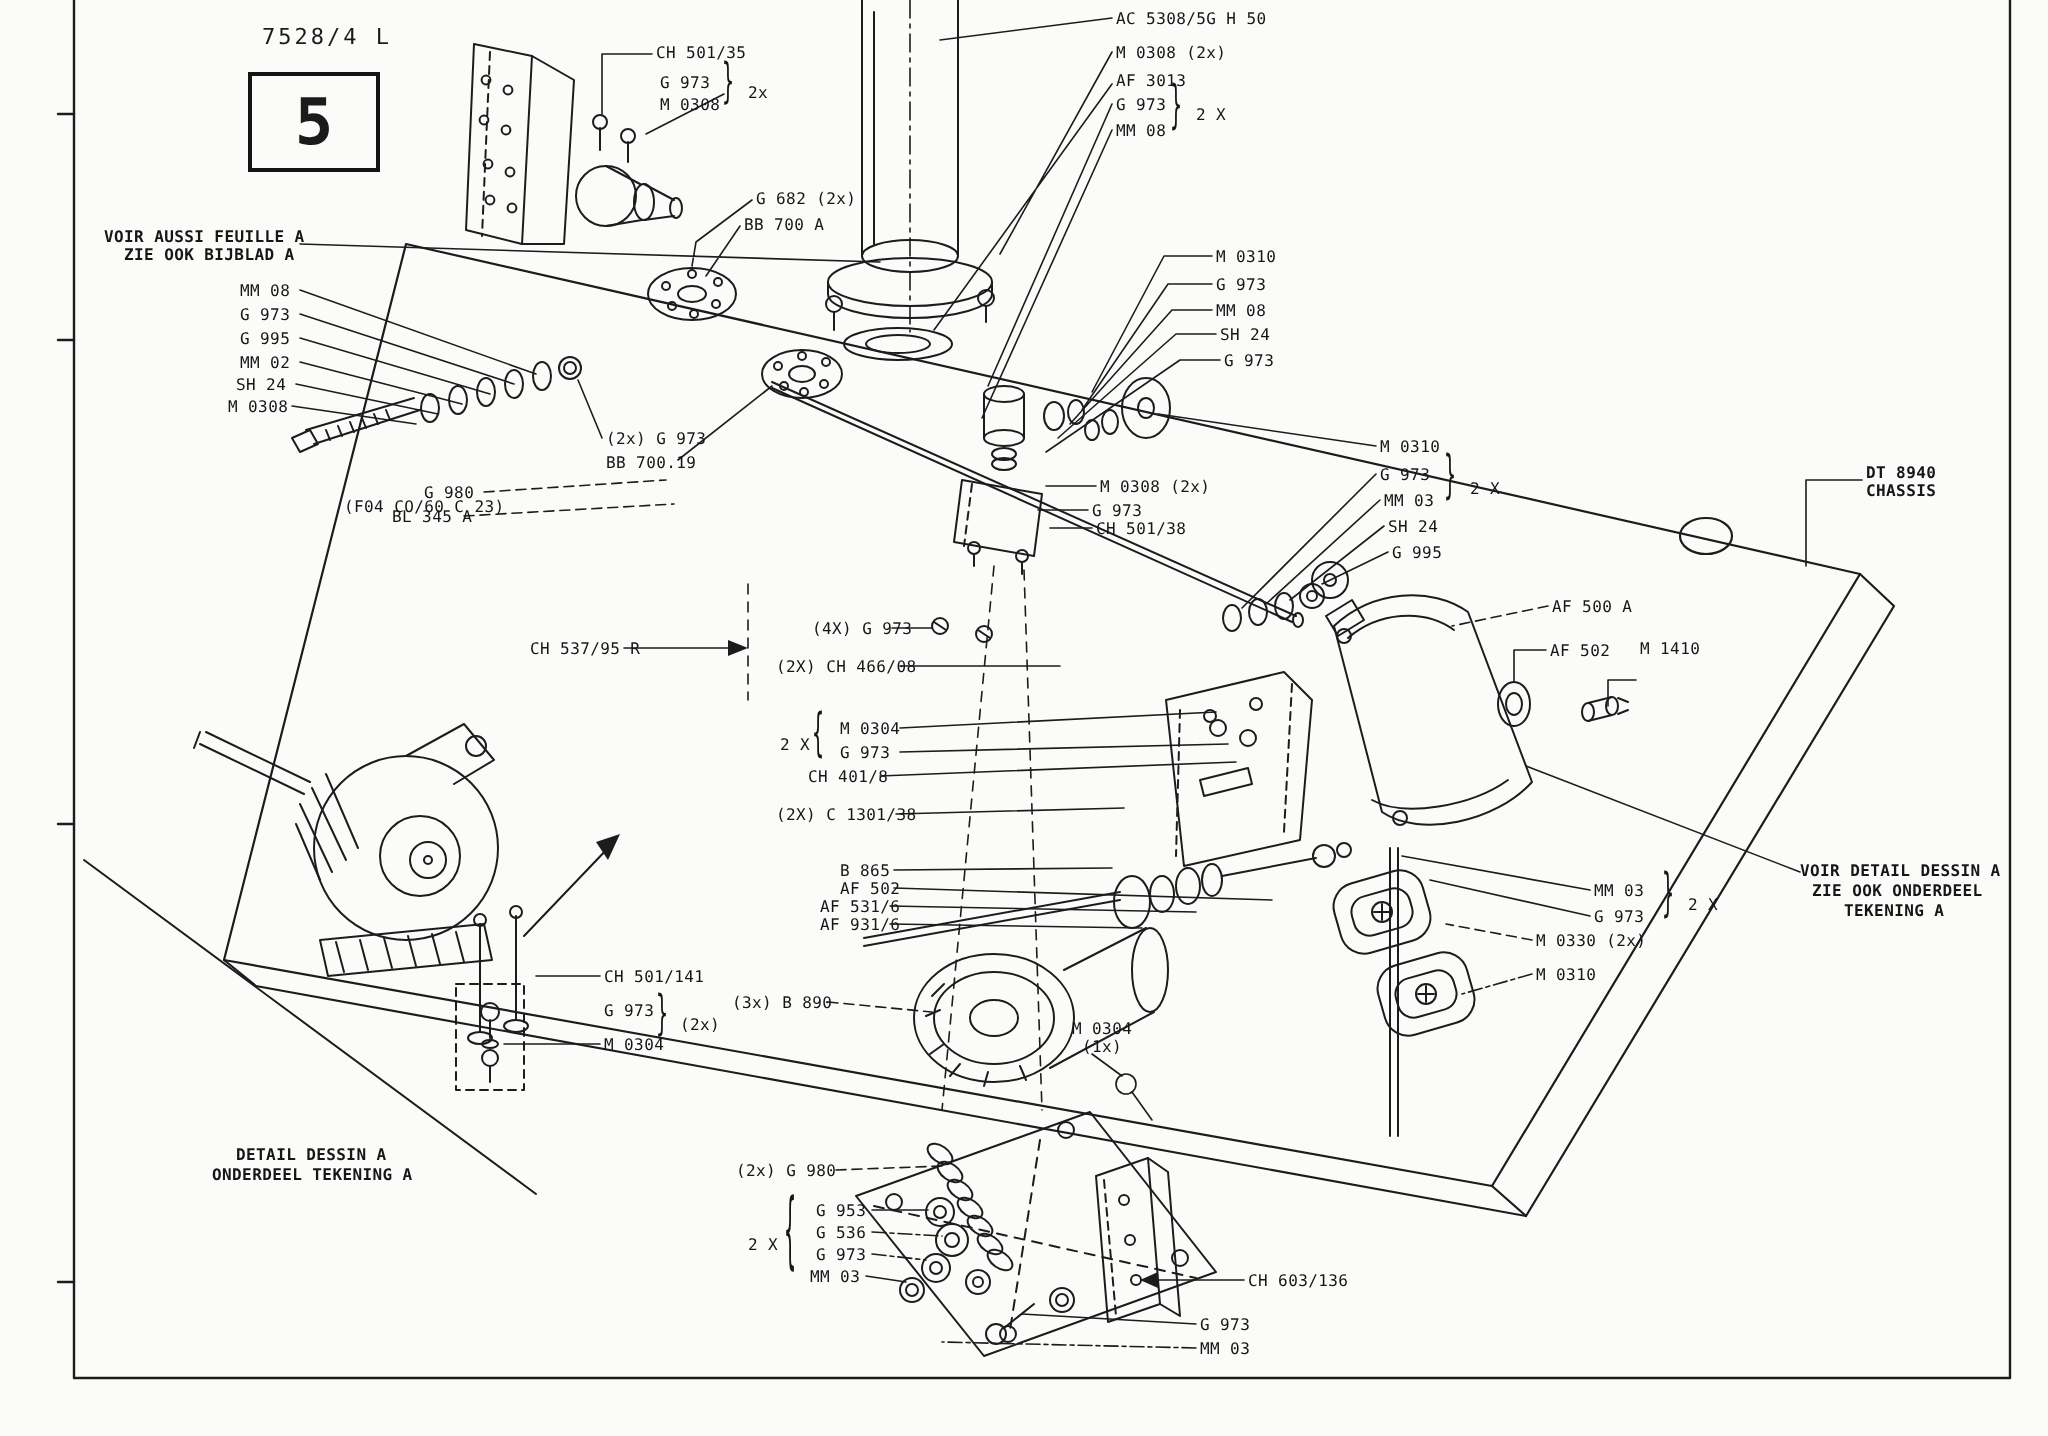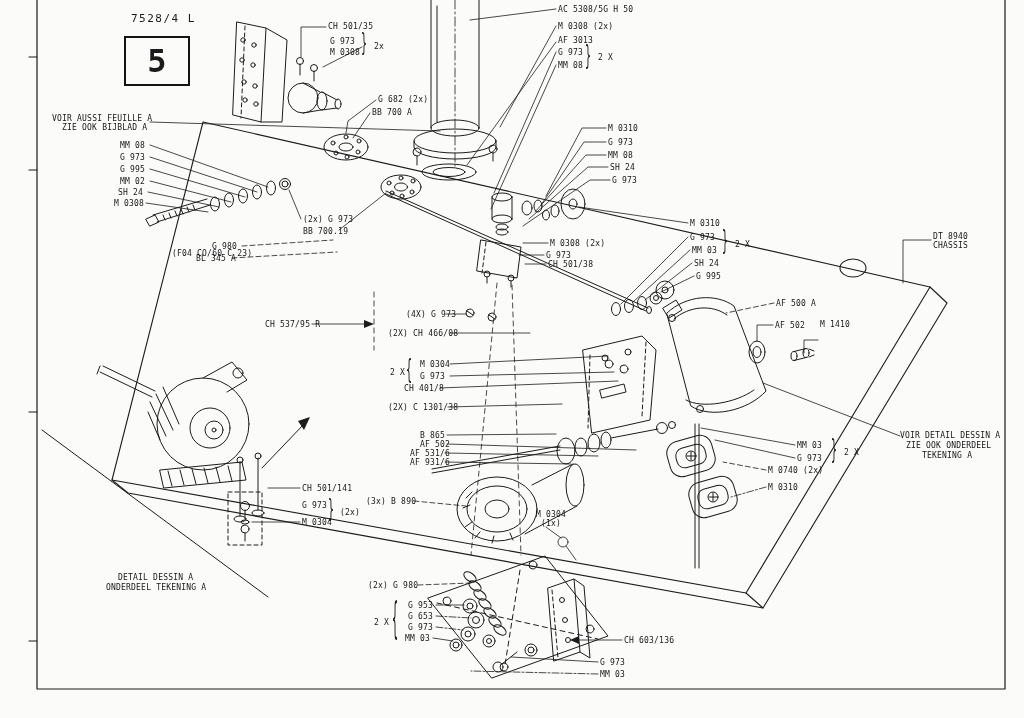--- a/index.html
+++ b/index.html
@@ -1,20 +1,20 @@
 <!DOCTYPE html>
 <html><head>
 <meta charset="utf-8">
 <style>
   html,body{margin:0;padding:0;background:#e8e8e8;}
   .sheet{position:relative;width:1024px;height:718px;background:#fbfbfa;overflow:hidden;
          font-family:"DejaVu Sans Mono", monospace;color:#1b1b1b;}
   .sheet svg{position:absolute;left:0;top:0;}
   .lbl{position:absolute;font-size:8px;line-height:9px;letter-spacing:.2px;white-space:nowrap;color:#161616;}
-  .note{position:absolute;font-size:8px;line-height:9.5px;letter-spacing:.2px;white-space:nowrap;color:#161616;}
+  .note{position:absolute;font-size:8px;line-height:9.5px;letter-spacing:.2px;white-space:nowrap;color:#161616;font-weight:bold;}
   .brace{position:absolute;font-size:10px;color:#161616;transform-origin:center;white-space:nowrap;}
   .title{position:absolute;left:131px;top:12px;font-size:11px;font-weight:normal;letter-spacing:1.5px;}
   .sheetno{position:absolute;left:124px;top:36px;width:62px;height:46px;border:2.5px solid #141414;
            display:flex;align-items:center;justify-content:center;font-size:32px;font-weight:bold;}
 </style>
 </head>
 <body>
 
 <div class="sheet">
 
@@ -420,33 +420,33 @@
   <div class="lbl" style="left:536px;top:510px">M 0304</div>
   <div class="lbl" style="left:541px;top:519px">(1x)</div>
 
   <div class="lbl" style="left:776px;top:299px">AF 500 A</div>
   <div class="lbl" style="left:775px;top:321px">AF 502</div>
   <div class="lbl" style="left:820px;top:320px">M 1410</div>
   <div class="lbl" style="left:797px;top:441px">MM 03</div>
   <div class="lbl" style="left:797px;top:454px">G 973</div>
   <div class="brace" style="left:831px;top:443px;transform:scale(1,2.6)">}</div>
   <div class="lbl" style="left:844px;top:448px">2 X</div>
-  <div class="lbl" style="left:768px;top:466px">M 0740 (2x)</div>
+  <div class="lbl" style="left:768px;top:466px">M 0330 (2x)</div>
   <div class="lbl" style="left:768px;top:483px">M 0310</div>
 
   <div class="lbl" style="left:302px;top:484px">CH 501/141</div>
   <div class="lbl" style="left:302px;top:501px">G 973</div>
   <div class="brace" style="left:328px;top:503px;transform:scale(1,2.4)">}</div>
   <div class="lbl" style="left:340px;top:508px">(2x)</div>
   <div class="lbl" style="left:302px;top:518px">M 0304</div>
 
   <div class="lbl" style="left:368px;top:581px">(2x) G 980</div>
   <div class="lbl" style="left:374px;top:618px">2 X</div>
   <div class="brace" style="left:392px;top:613px;transform:scale(1,4.2)">{</div>
   <div class="lbl" style="left:408px;top:601px">G 953</div>
-  <div class="lbl" style="left:408px;top:612px">G 653</div>
+  <div class="lbl" style="left:408px;top:612px">G 536</div>
   <div class="lbl" style="left:408px;top:623px">G 973</div>
   <div class="lbl" style="left:405px;top:634px">MM 03</div>
   <div class="lbl" style="left:624px;top:636px">CH 603/136</div>
   <div class="lbl" style="left:600px;top:658px">G 973</div>
   <div class="lbl" style="left:600px;top:670px">MM 03</div>
 
 </div>
 
 </body></html>

